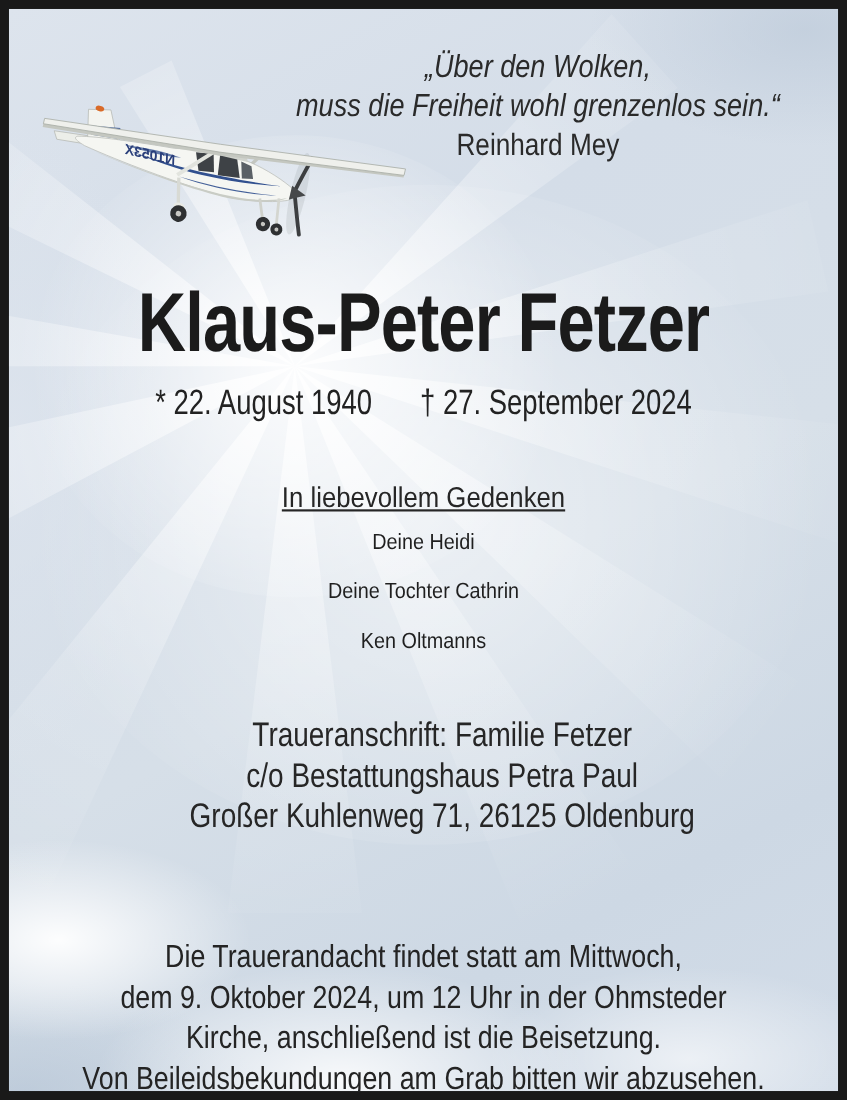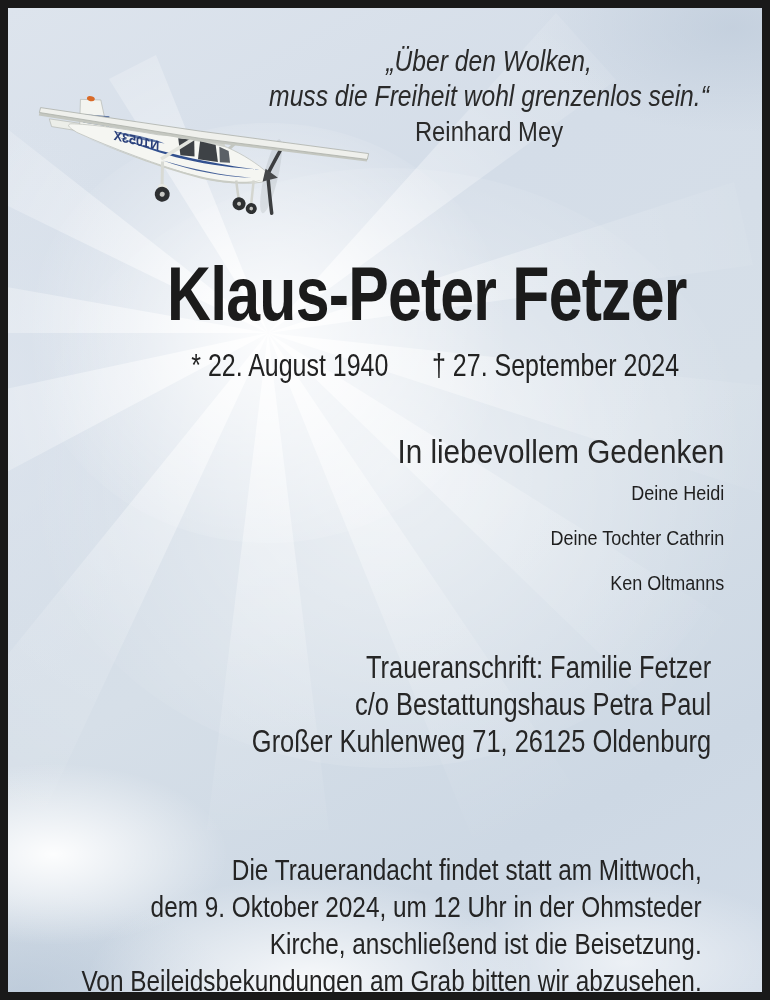--- a/index.html
+++ b/index.html
@@ -12,36 +12,36 @@
       radial-gradient(ellipse 250px 130px at 6% 86%, rgba(255,255,255,.95), rgba(255,255,255,0) 70%),
       radial-gradient(ellipse 320px 150px at 40% 99%, rgba(255,255,255,.85), rgba(255,255,255,0) 70%),
       radial-gradient(ellipse 260px 120px at 82% 97%, rgba(255,255,255,.6), rgba(255,255,255,0) 70%),
       radial-gradient(ellipse 300px 140px at 2% 100%, rgba(176,192,210,.55), rgba(176,192,210,0) 70%),
       radial-gradient(ellipse 280px 150px at 96% 2%, rgba(190,203,218,.7), rgba(190,203,218,0) 70%),
       radial-gradient(ellipse 200px 420px at 0% 40%, rgba(222,229,238,.8), rgba(222,229,238,0) 70%),
       linear-gradient(152deg, #dde4ed 0%, #d4dde8 30%, #d6dfe8 55%, #cdd8e4 80%, #d2dce8 100%);
   }
   .layer { position:absolute; left:0; top:0; pointer-events:none; }
 
-  .txt { position:absolute; left:0; width:754px; text-align:right; color:#232323; }
+  .txt { position:absolute; left:0; width:754px; text-align:center; color:#232323; }
   .squeeze { display:block; transform-origin:50% 50%; white-space:nowrap; }
 
   .quote { position:absolute; top:36px; left:216px; width:530px; text-align:center;
            color:#2a2a2a; line-height:35px; }
   .quote .q { font-style:italic; font-size:29px; transform:scaleX(.85); }
   .quote .attr { font-size:28px; transform:scaleX(.85); }
 
   .name { top:248px; font-weight:bold; font-size:76px; line-height:76px; color:#1b1b1b; }
   .name .squeeze { transform:scaleX(.80); letter-spacing:-1px; }
 
   .dates { top:341px; font-weight:normal; font-size:32px; line-height:32px; color:#222; }
   .dates .squeeze { transform:scaleX(.78); }
   .dates .birth { margin-right:56px; }
 
-  .memorial { top:431px; font-size:33px; line-height:26px; color:#262626; }
+  .memorial { top:431px; font-size:26px; line-height:26px; color:#262626;text-decoration:underline; }
   .memorial .squeeze { transform:scaleX(.90); }
 
   .mourners { top:463px; font-weight:normal; font-size:20px; line-height:45px; color:#1f1f1f; }
   .mourners .squeeze { transform:scaleX(.90); }
 
   .address { top:641px; font-size:31px; line-height:37px; color:#262626;padding-left:17px; }
   .address .squeeze { transform:scaleX(.82); }
 
   .service { top:844px; font-size:29px; line-height:37px; color:#242424; }
   .service .squeeze { transform:scaleX(.84); }

